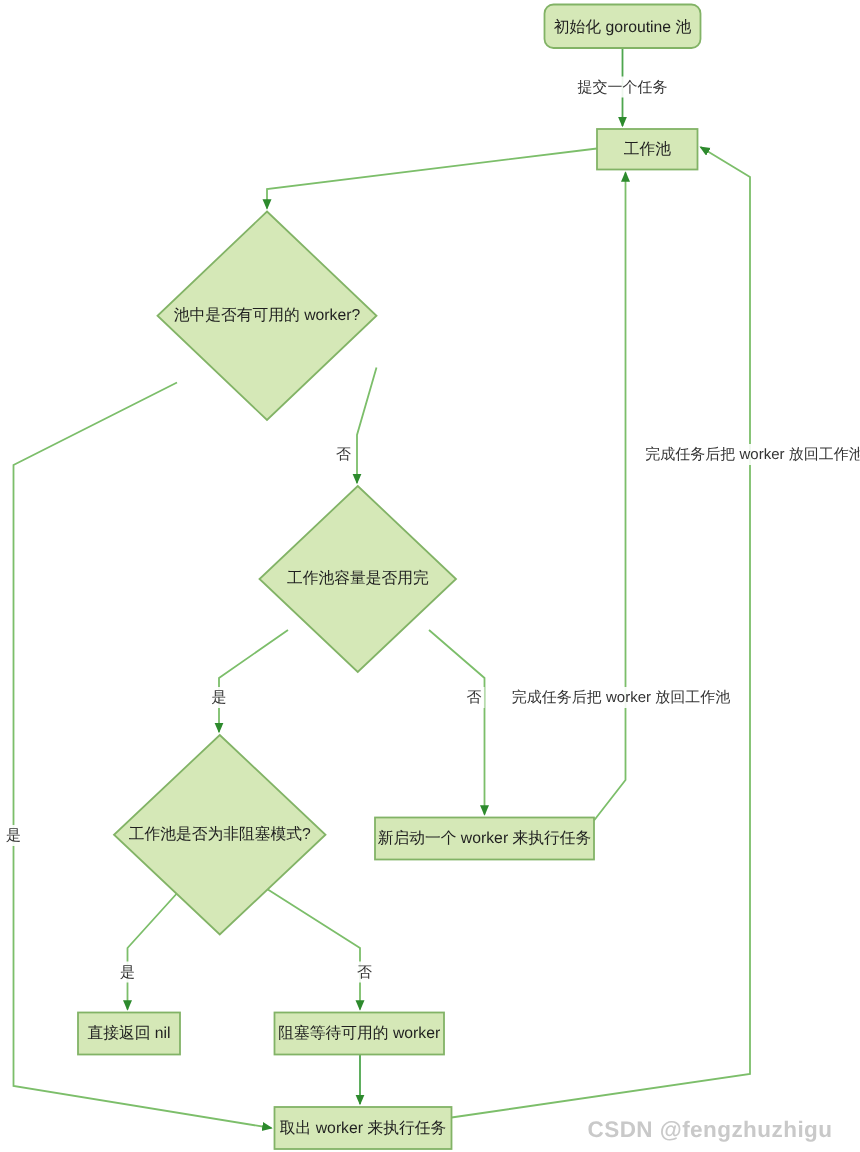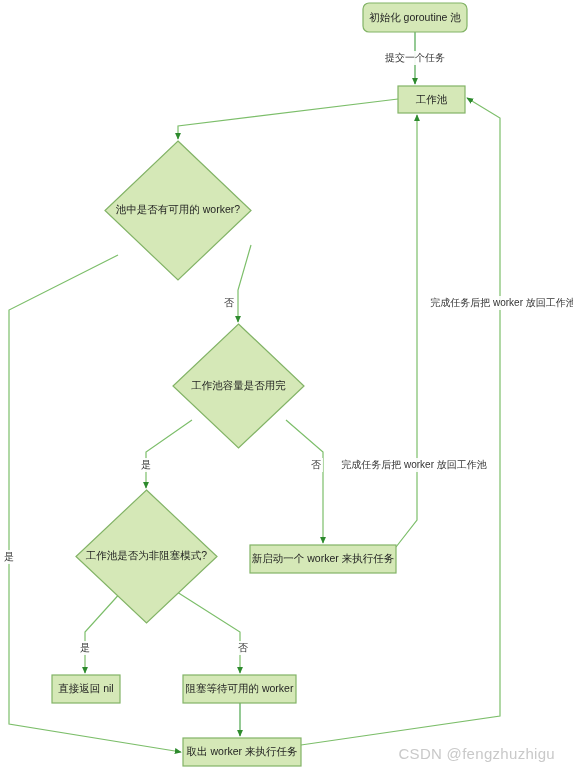--- a/index.html
+++ b/index.html
@@ -59,20 +59,21 @@
   }
   .watermark {
     position: absolute;
     right: 18px;
     bottom: 6px;
     font-family: "Liberation Sans", "DejaVu Sans", sans-serif;
     font-size: 15px;
     color: #c9c9c9;
     letter-spacing: 0.3px;
     user-select: none;
+    font-weight: bold;
   }
 </style>
 </head>
 <body>
 
 <div id="chart-root">
   <svg width="573" height="768" viewBox="0 0 573 768">
     <defs>
       <marker id="arrow" markerWidth="8" markerHeight="8" refX="6.2" refY="3" orient="auto" markerUnits="userSpaceOnUse">
         <path d="M0,0 L7,3 L0,6 z" fill="#2d8a2d"></path>

